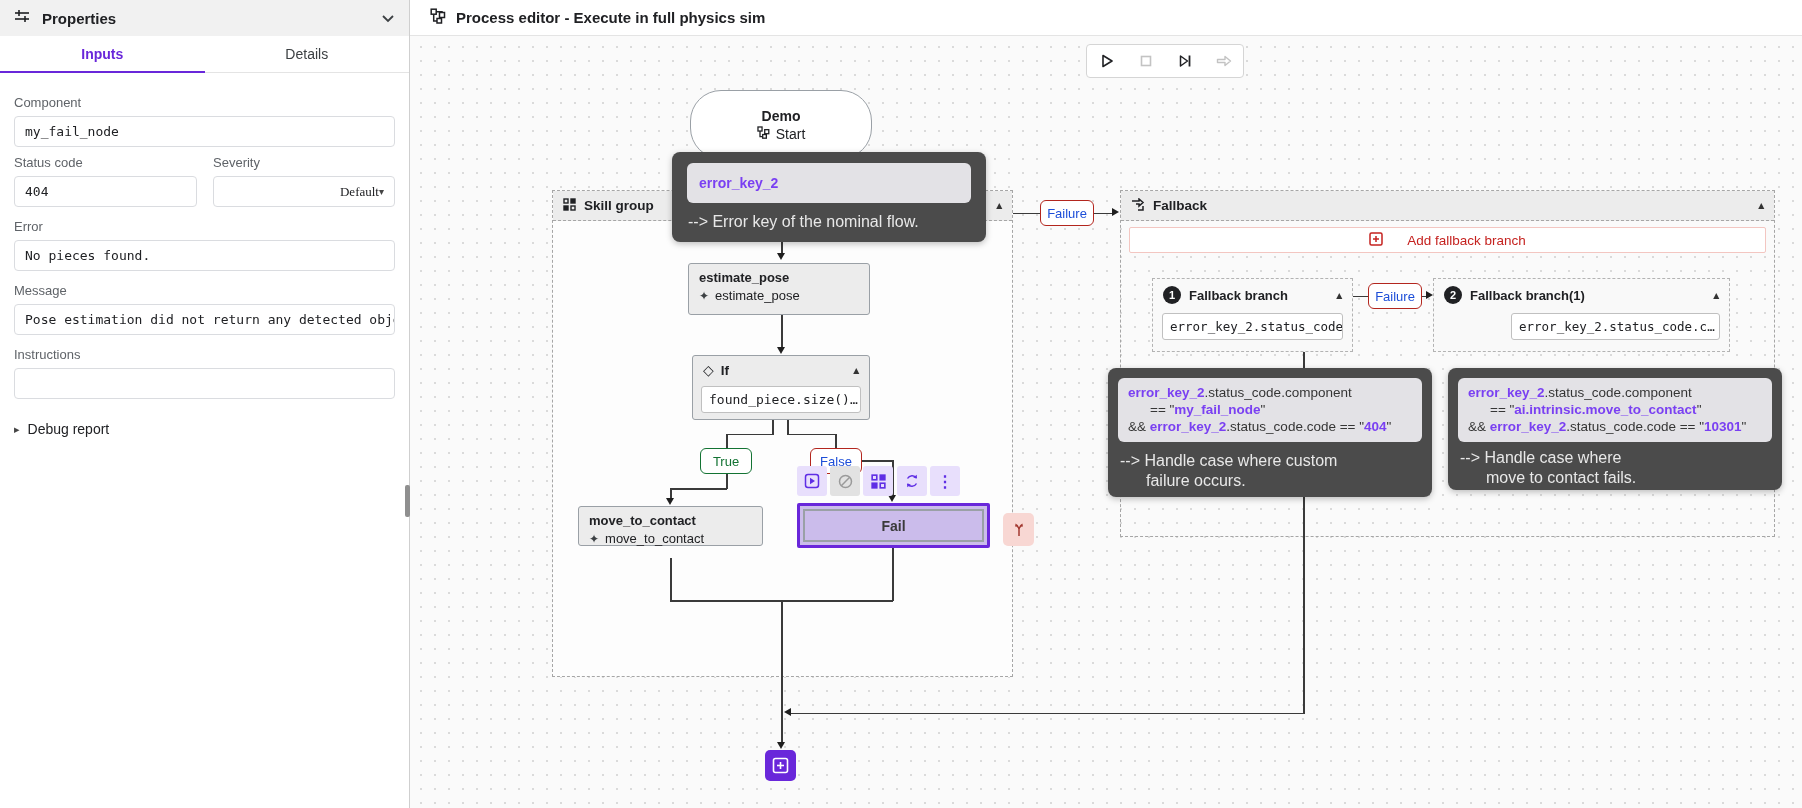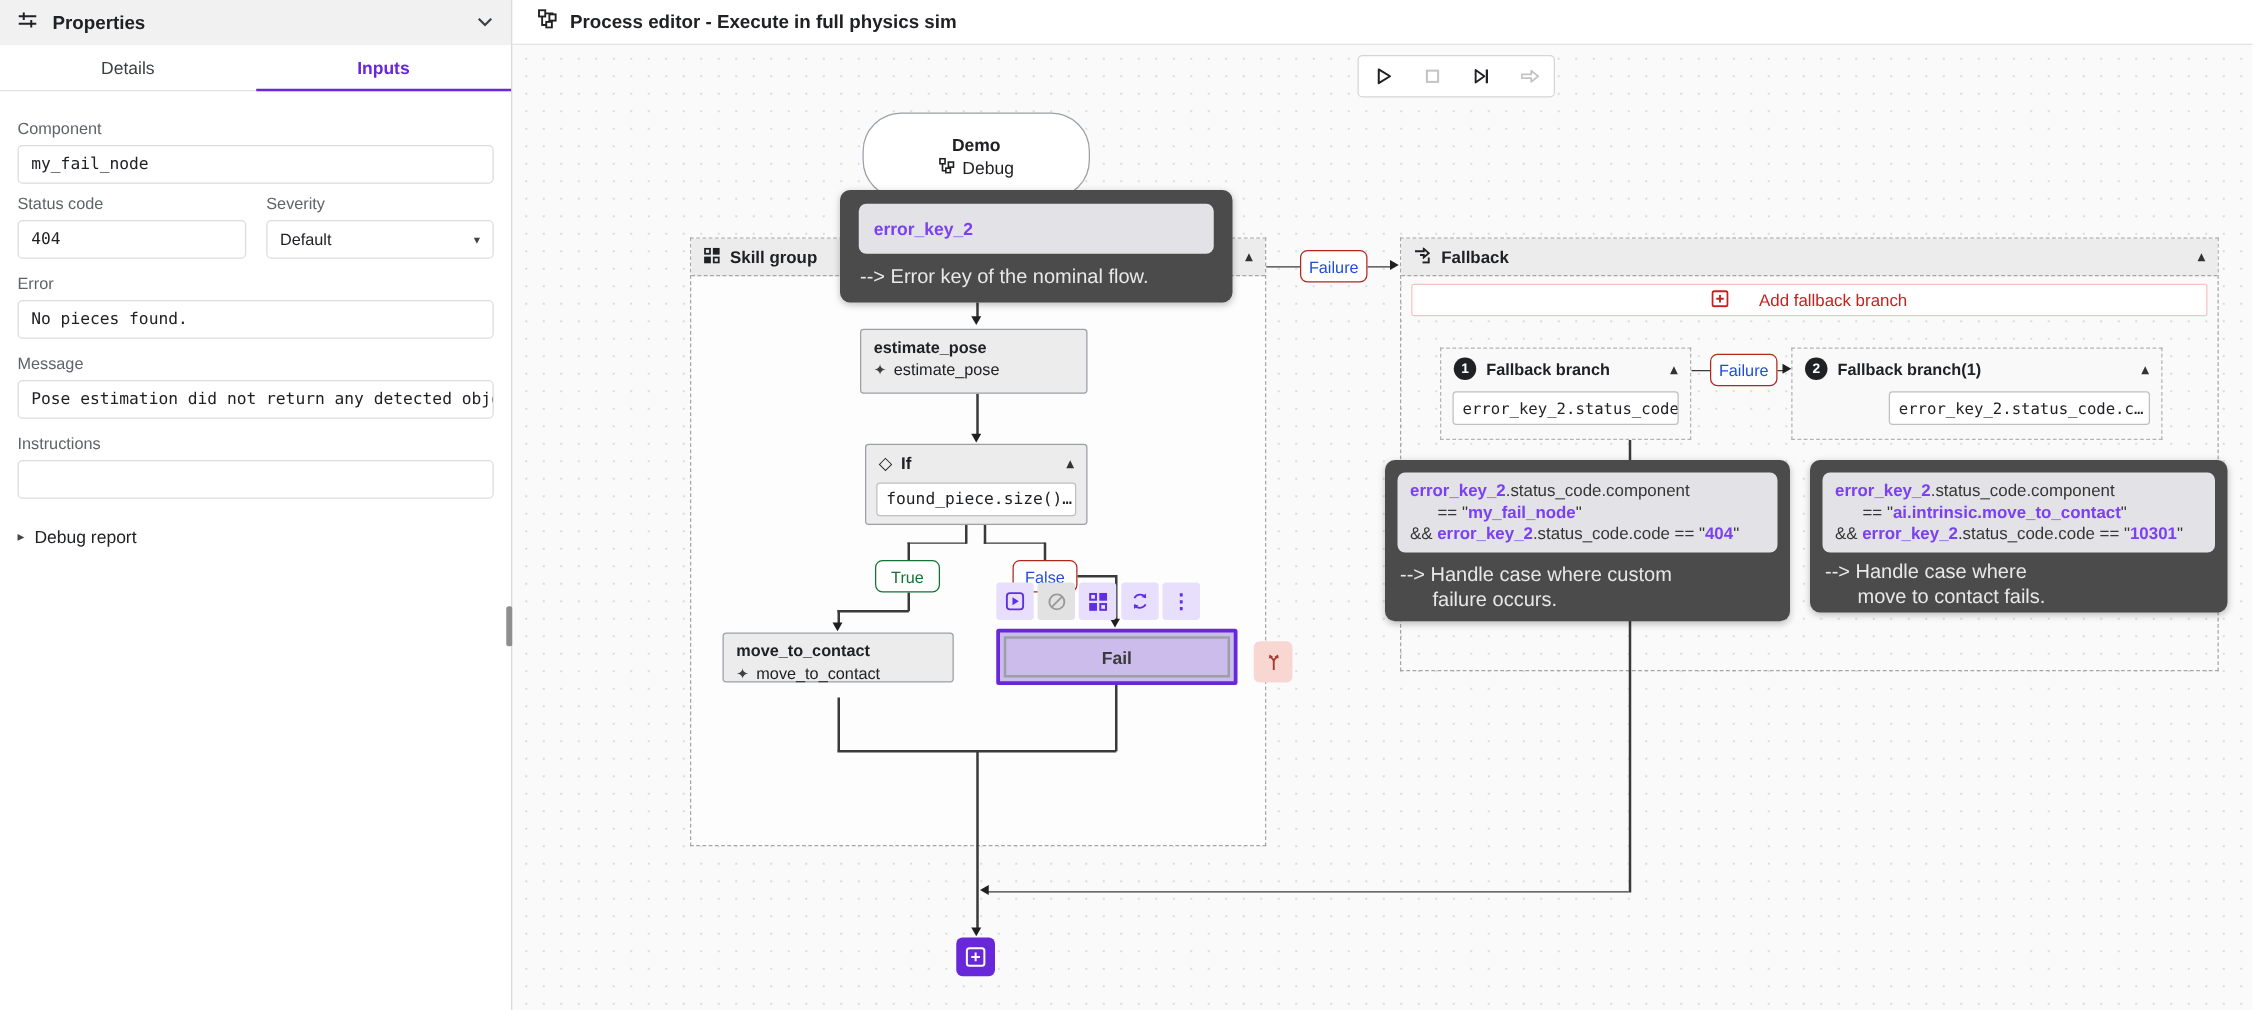--- a/index.html
+++ b/index.html
@@ -16,21 +16,21 @@
   .tab.active { color:#6927da; font-weight:bold; }
   .tab.active::after { content:""; position:absolute; left:0; right:0; bottom:-1px; height:2px; background:#6927da; }
   .form { padding:14px; }
   .f-label { font-size:13px; color:#5f6368; margin:12px 0 6px; }
   .f-label:first-child { margin-top:8px; }
   .f-input { height:31px; border:1px solid #dadce0; border-radius:4px; background:#fff;
     font-family:"DejaVu Sans Mono", monospace; font-size:13px; color:#202124;
     display:flex; align-items:center; padding:0 10px; white-space:nowrap; overflow:hidden; }
   .f-row { display:flex; gap:16px; }
   .f-col1 { width:183px; } .f-col2 { flex:1; }
-  .f-select { justify-content:space-between; font-family:Liberation Sans, sans-serif; cursor:pointer; }
+  .f-select { justify-content:flex-end; font-family:Liberation Serif, serif; cursor:pointer; }
   .debug { margin-top:22px; font-size:14px; color:#202124; display:flex; align-items:center; gap:8px; cursor:pointer; }
   .debug .tri { font-size:11px; color:#444; }
   .divider { position:absolute; left:409px; top:0; width:1px; height:808px; background:#cfcfcf; }
   .scroll-thumb { position:absolute; left:405px; top:485px; width:5px; height:32px; background:#8f8f8f; border-radius:2px; }
 
   
   .main-header { position:absolute; left:410px; top:0; width:1392px; height:36px; background:#fff;
     border-bottom:1px solid #e4e4e4; display:flex; align-items:center; gap:10px; padding:0 20px; }
   .main-header .title { font-weight:bold; font-size:15px; }
 
@@ -131,22 +131,22 @@
         </svg>
     </span>
     <span class="title">Properties</span>
     <span>
       <svg width="14" height="9" viewBox="0 0 14 9">
           <polyline points="2,2 7,7 12,2" fill="none" stroke="#3c4043" stroke-width="1.8"></polyline>
         </svg>
     </span>
   </div>
   <div class="tabs">
+    <div class="tab active">Inputs</div>
     <div class="tab">Details</div>
-    <div class="tab active">Inputs</div>
   </div>
   <div class="form">
     <div class="f-label">Component</div>
     <div class="f-input">my_fail_node</div>
     <div class="f-row">
       <div class="f-col1">
         <div class="f-label">Status code</div>
         <div class="f-input">404</div>
       </div>
       <div class="f-col2">
@@ -295,21 +295,21 @@
       <span>
         <svg width="13" height="13" viewBox="0 0 16 16">
             <g fill="none" stroke="#202124" stroke-width="1.6">
           <rect x="1.2" y="1.2" width="5" height="5"></rect>
               <rect x="9.5" y="4.5" width="5" height="5"></rect>
           <rect x="7" y="10.5" width="4.5" height="4.5"></rect>
               <path d="M3.7 6.2 V13 H7"></path>
             </g>
           </svg>
       </span>
-      <span>Debug</span>
+      <span>Start</span>
     </div>
   </div>
 
   <div class="abs tooltip" style="left:262px;top:116px;width:314px;height:90px;">
     <div class="tt-inner" style="position:absolute;left:15px;top:11px;width:284px;height:40px;display:flex;align-items:center;padding:0 12px;">
       <span class="tok-p" style="font-size:14px;">error_key_2</span>
     </div>
     <div class="tt-note" style="position:absolute;left:16px;top:60px;">--&gt; Error key of the nominal flow.</div>
   </div>
 

